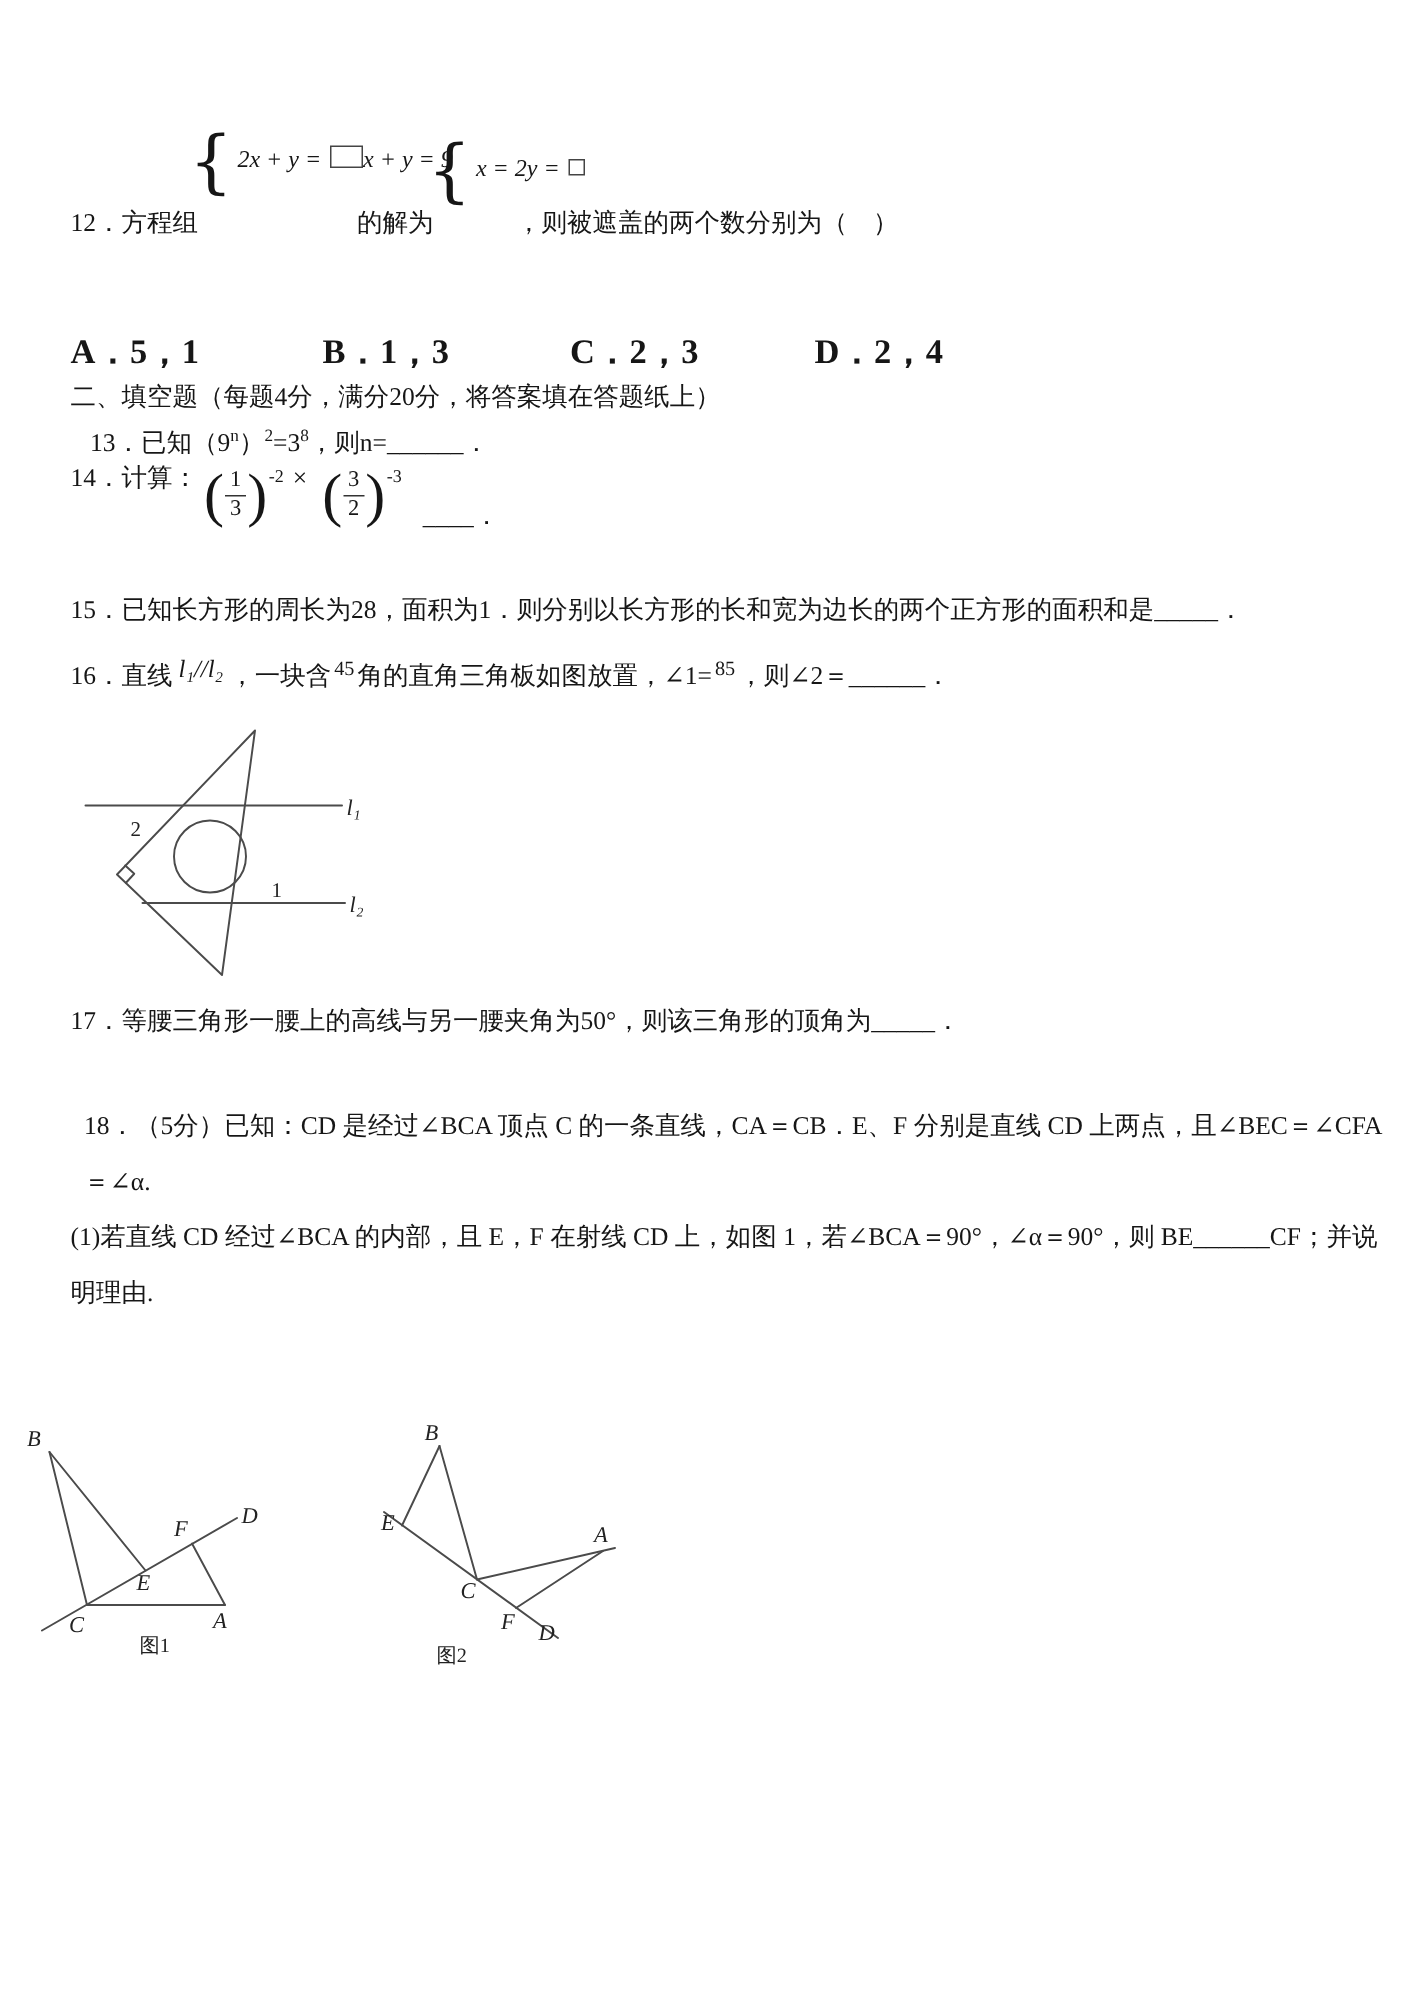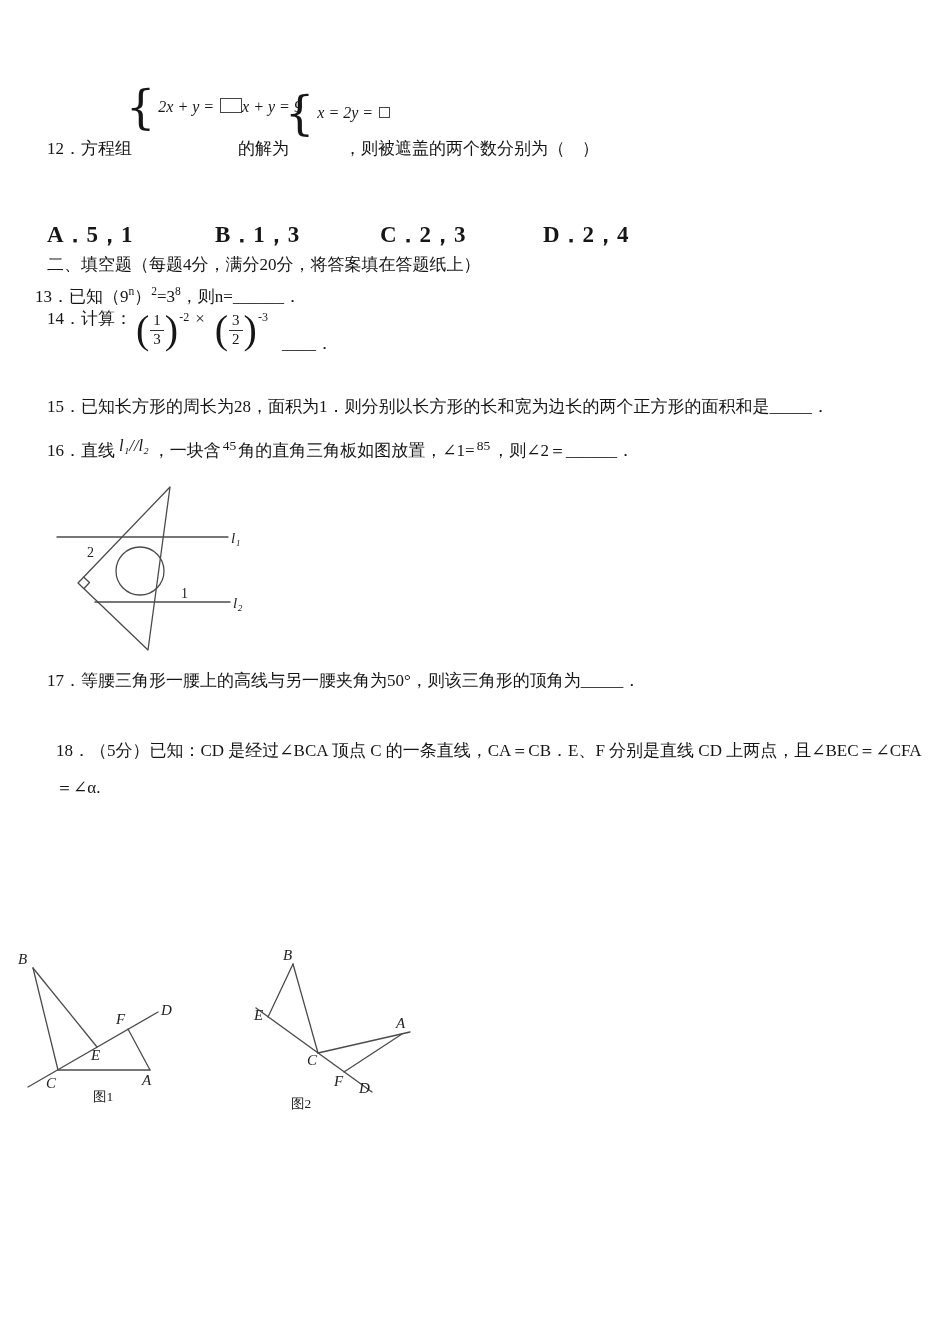--- a/index.html
+++ b/index.html
@@ -63,21 +63,21 @@
 
   <span class="abs t" style="left:344px;top:138px">，则被遮盖的两个数分别为（　）</span>
 
   <span class="abs opt" style="left:47px;top:219px">A．5，1</span>
   <span class="abs opt" style="left:215px;top:219px">B．1，3</span>
   <span class="abs opt" style="left:380px;top:219px">C．2，3</span>
   <span class="abs opt" style="left:543px;top:219px">D．2，4</span>
 
   <div class="abs t" style="left:47px;top:254px">二、填空题（每题4分，满分20分，将答案填在答题纸上）</div>
 
-  <div class="abs t" style="left:35px;top:284px"><span>13．</span><span>已知（9</span><sup class="sp">n</sup><span>）</span><sup class="sp">2</sup><span>=3</span><sup class="sp">8</sup><span>，则n=______．</span></div>
+  <div class="abs t" style="left:60px;top:284px"><span>13．</span><span>已知（9</span><sup class="sp">n</sup><span>）</span><sup class="sp">2</sup><span>=3</span><sup class="sp">8</sup><span>，则n=______．</span></div>
 
   <div class="abs q14row" style="left:47px;top:308px;height:52px">
     <span class="t">14．</span>
     <span class="t">计算：</span>
     <span class="pgroup">
       <span class="bigp">(</span>
       <span class="frac">
           <span class="num">1</span>
           <span class="den">3</span>
         </span>
@@ -110,20 +110,21 @@
     <text class="svgt it" x="196" y="65">l₁</text>
     <text class="svgt it" x="198" y="130">l₂</text>
     <text class="svgt" x="52" y="79">2</text>
     <text class="svgt" x="146" y="120">1</text>
   </svg>
 
   <div class="abs t" style="left:47px;top:670px;width:880px"><span>17．</span><span>等腰三角形一腰上的高线与另一腰夹角为50°，则该三角形的顶角为_____．</span></div>
 
 
   <div class="abs t para" style="left:56px;top:732px">18．（5分）已知：CD 是经过∠BCA 顶点 C 的一条直线，CA＝CB．E、F 分别是直线 CD 上两点，且∠BEC＝∠CFA＝∠α.</div>
+  <div class="abs t para" style="left:47px;top:806px">(1)若直线 CD 经过∠BCA 的内部，且 E，F 在射线 CD 上，如图 1，若∠BCA＝90°，∠α＝90°，则 BE______CF；并说明理由.</div>
 
   <svg class="abs" style="left:15px;top:946px" width="178" height="160" viewBox="0 0 178 160">
     <line class="stk" x1="18" y1="22" x2="43" y2="124"></line>
     <line class="stk" x1="143" y1="66" x2="13" y2="141"></line>
     <line class="stk" x1="43" y1="124" x2="135" y2="124"></line>
     <line class="stk" x1="18" y1="22" x2="82" y2="101"></line>
     <line class="stk" x1="135" y1="124" x2="113" y2="83"></line>
     <text class="svgt it" x="3" y="18">B</text>
     <text class="svgt it" x="31" y="142">C</text>
     <text class="svgt it" x="127" y="139">A</text>

